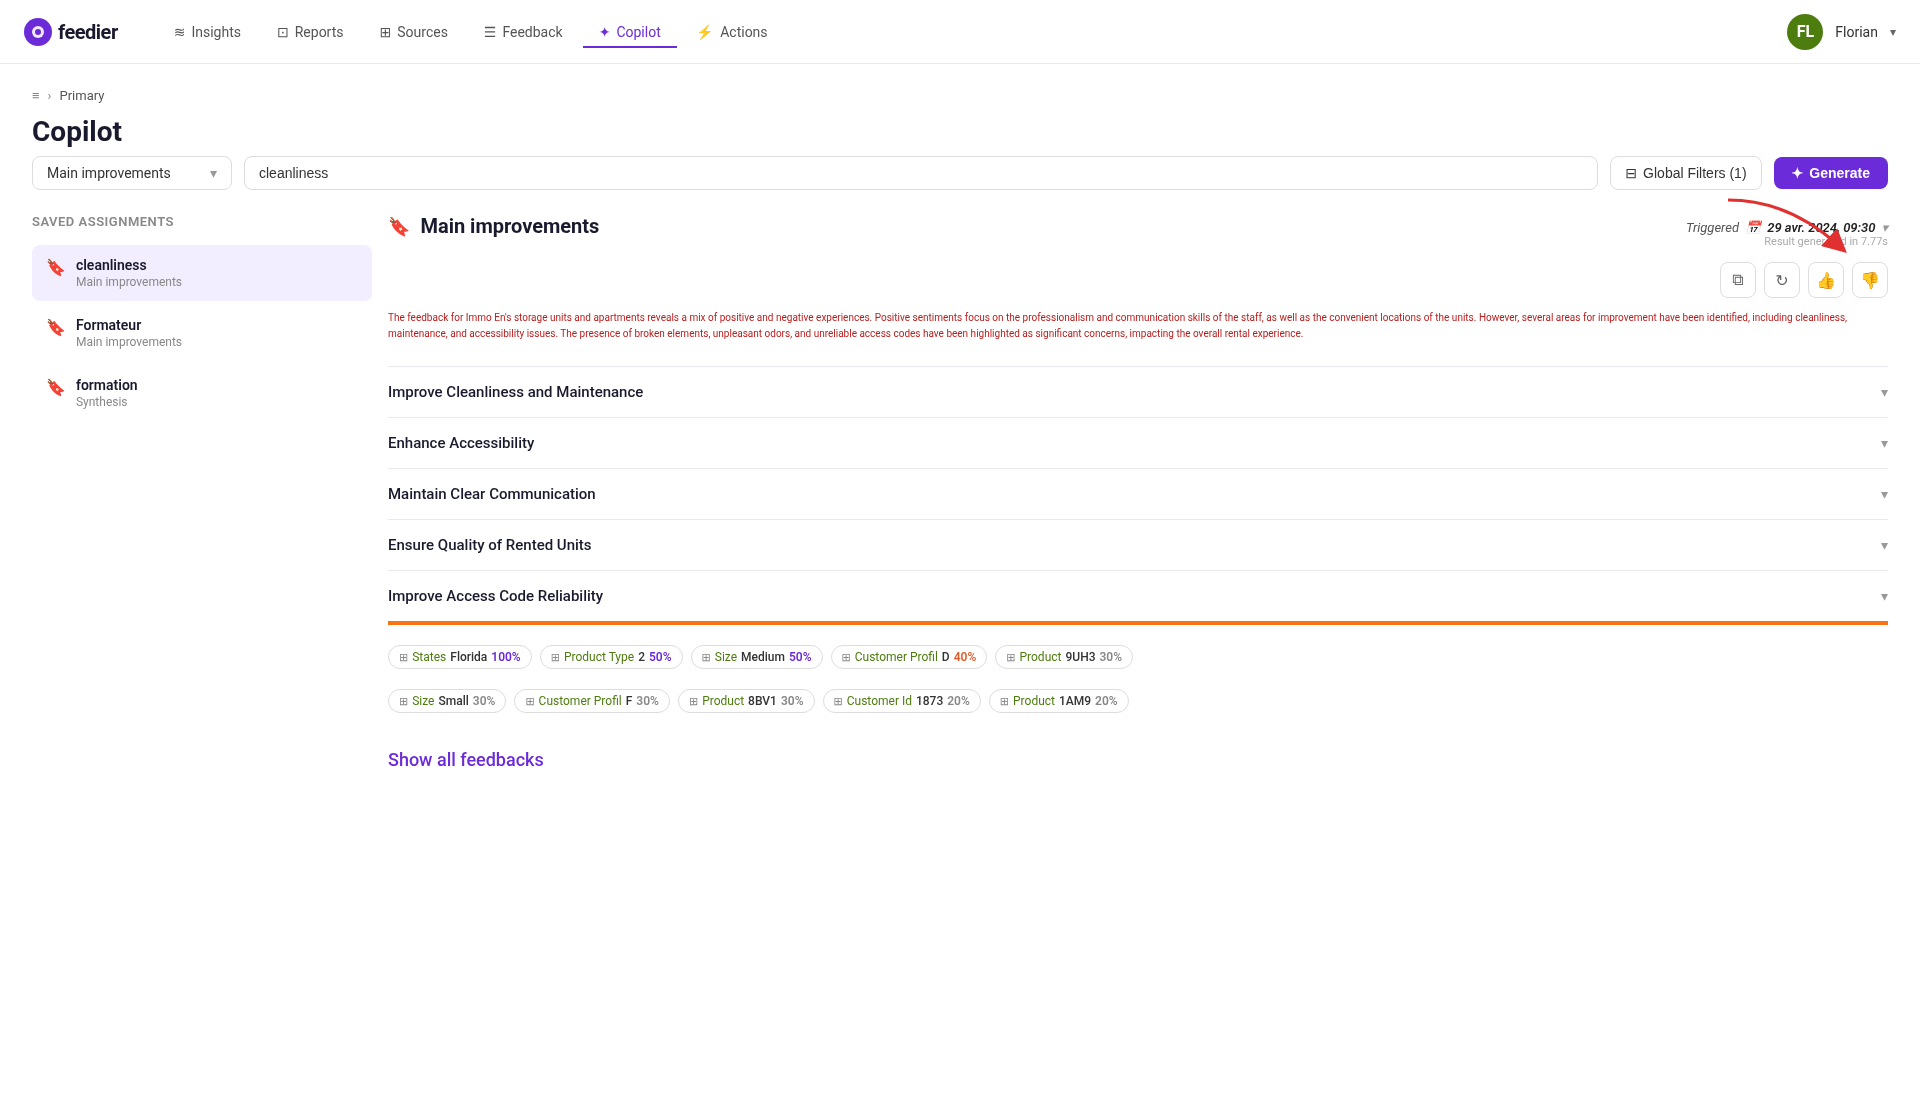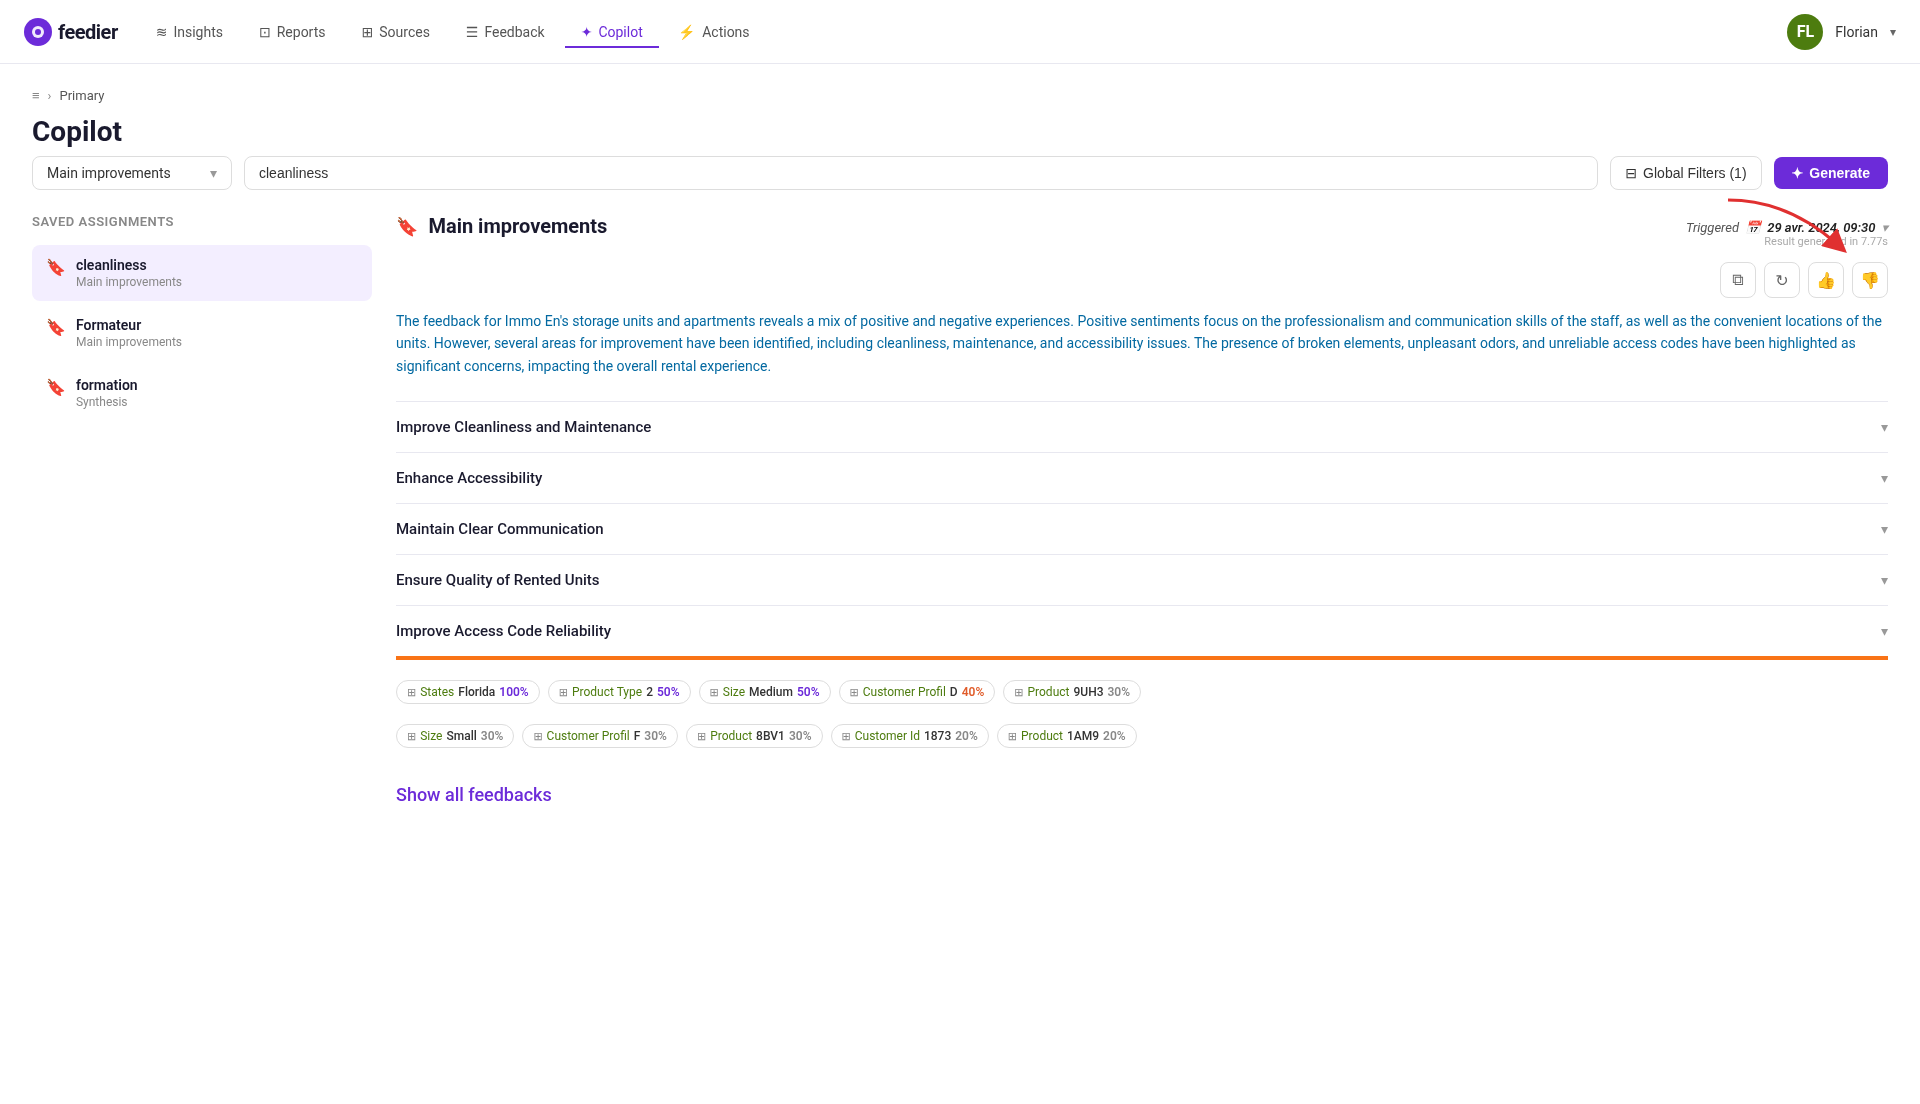--- a/index.html
+++ b/index.html
@@ -3,21 +3,21 @@
   <meta charset="utf-8">
   <style>
     * { box-sizing: border-box; margin: 0; padding: 0; }
     body { font-family: -apple-system, BlinkMacSystemFont, 'Segoe UI', Roboto, sans-serif; background: #fff; color: #1a1a2e; font-size: 14px; }
 
     
     .navbar {
       display: flex; align-items: center; height: 64px; padding: 0 24px;
       border-bottom: 1px solid #e8e8f0; background: #fff; position: relative;
     }
-    .logo { display: flex; align-items: center; gap: 6px; margin-right: 22px; }
+    .logo { display: flex; align-items: center; gap: 6px; margin-right: 40px; }
     .logo-text { font-size: 20px; font-weight: 700; color: #1a1a2e; letter-spacing: -0.5px; }
     .logo-dot { width: 28px; height: 28px; background: #6c2bd9; border-radius: 50%; display: flex; align-items: center; justify-content: center; }
     .logo-dot svg { width: 16px; height: 16px; fill: #fff; }
     .nav-items { display: flex; align-items: center; gap: 4px; flex: 1; }
     .nav-item {
       display: flex; align-items: center; gap: 6px; padding: 8px 16px;
       border-radius: 6px; cursor: pointer; color: #555; font-size: 14px;
       text-decoration: none; white-space: nowrap; transition: background 0.15s;
     }
     .nav-item.active { color: #6c2bd9; border-bottom: 2px solid #6c2bd9; border-radius: 0; padding-bottom: 6px; }
@@ -53,42 +53,42 @@
       border: 1px solid #ddd; border-radius: 8px; background: #fff;
       cursor: pointer; font-size: 14px; color: #333; white-space: nowrap;
     }
     .generate-btn {
       display: flex; align-items: center; gap: 6px; padding: 8px 18px;
       border: none; border-radius: 8px; background: #6c2bd9;
       cursor: pointer; font-size: 14px; color: #fff; font-weight: 600; white-space: nowrap;
     }
 
     
-    .main-layout { display: flex; gap: 24px; }
+    .main-layout { display: flex; gap: 16px; }
 
     
     .sidebar { width: 340px; flex-shrink: 0; }
     .sidebar-title { font-size: 13px; font-weight: 600; color: #888; text-transform: uppercase; letter-spacing: 0.5px; margin-bottom: 16px; }
     .saved-item {
       display: flex; align-items: flex-start; gap: 10px; padding: 12px 14px;
       border-radius: 8px; cursor: pointer; margin-bottom: 4px;
     }
     .saved-item.active { background: #f3eeff; }
     .bookmark-icon { color: #6c2bd9; font-size: 16px; margin-top: 1px; }
     .saved-item-content {}
     .saved-item-name { font-size: 14px; font-weight: 600; color: #1a1a2e; }
     .saved-item-sub { font-size: 12px; color: #888; margin-top: 2px; }
 
     
     .content { flex: 1; }
     .content-header { display: flex; align-items: center; gap: 10px; margin-bottom: 16px; }
     .content-title { font-size: 20px; font-weight: 700; color: #1a1a2e; }
     .content-bookmark { color: #6c2bd9; font-size: 18px; }
 
-    .feedback-text { font-size: 14px; color: #0369a1; line-height: 1.6; margin-bottom: 24px; }
+    .feedback-text { font-size: 10px; color: #b91c1c; line-height: 1.6; margin-bottom: 24px; }
 
     
     .accordion-item {
       border-top: 1px solid #e8e8f0; padding: 16px 0;
       display: flex; align-items: center; justify-content: space-between; cursor: pointer;
     }
     .accordion-item:last-of-type { border-bottom: 4px solid #f97316; }
     .accordion-label { font-size: 15px; font-weight: 500; color: #1a1a2e; }
     .accordion-chev { color: #999; font-size: 14px; }
 

